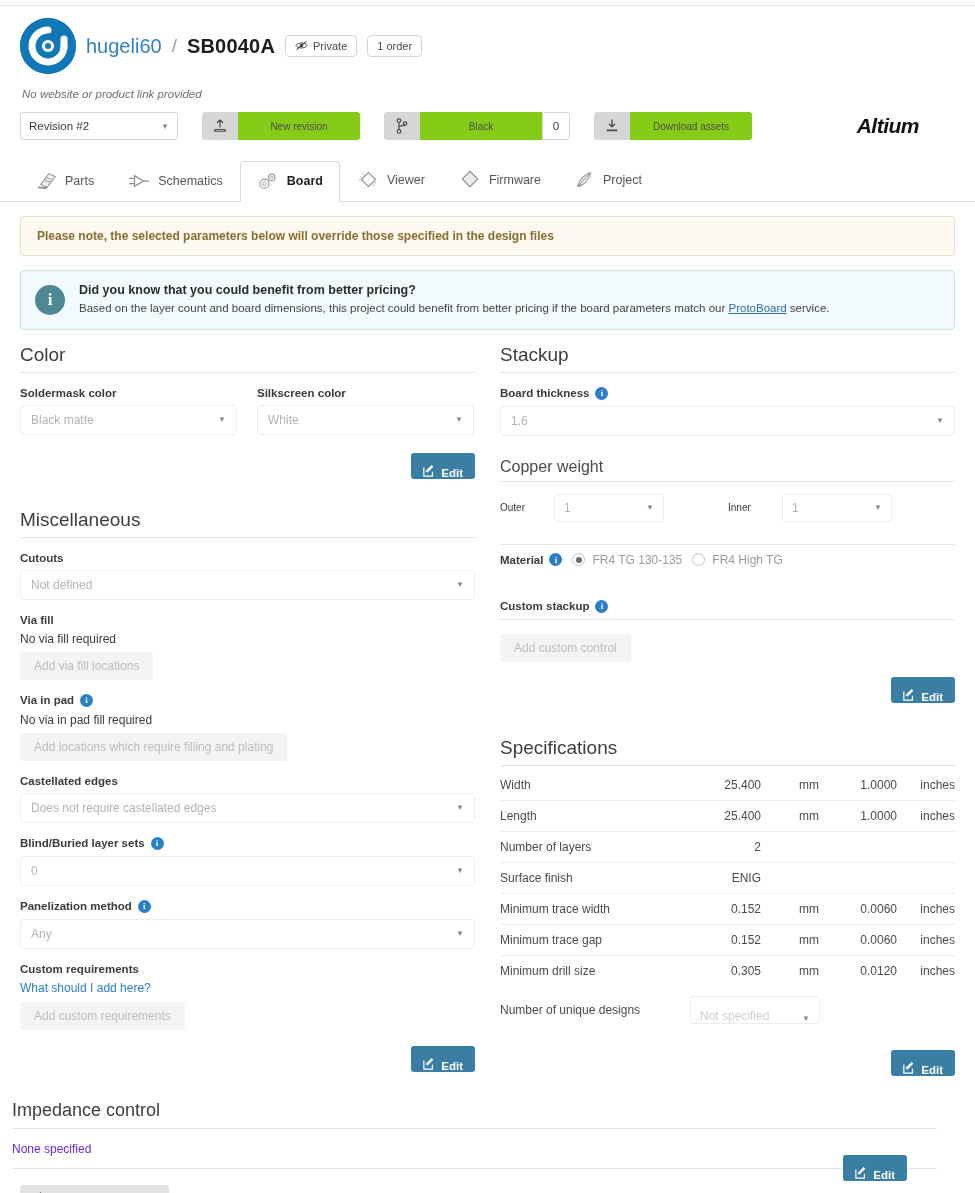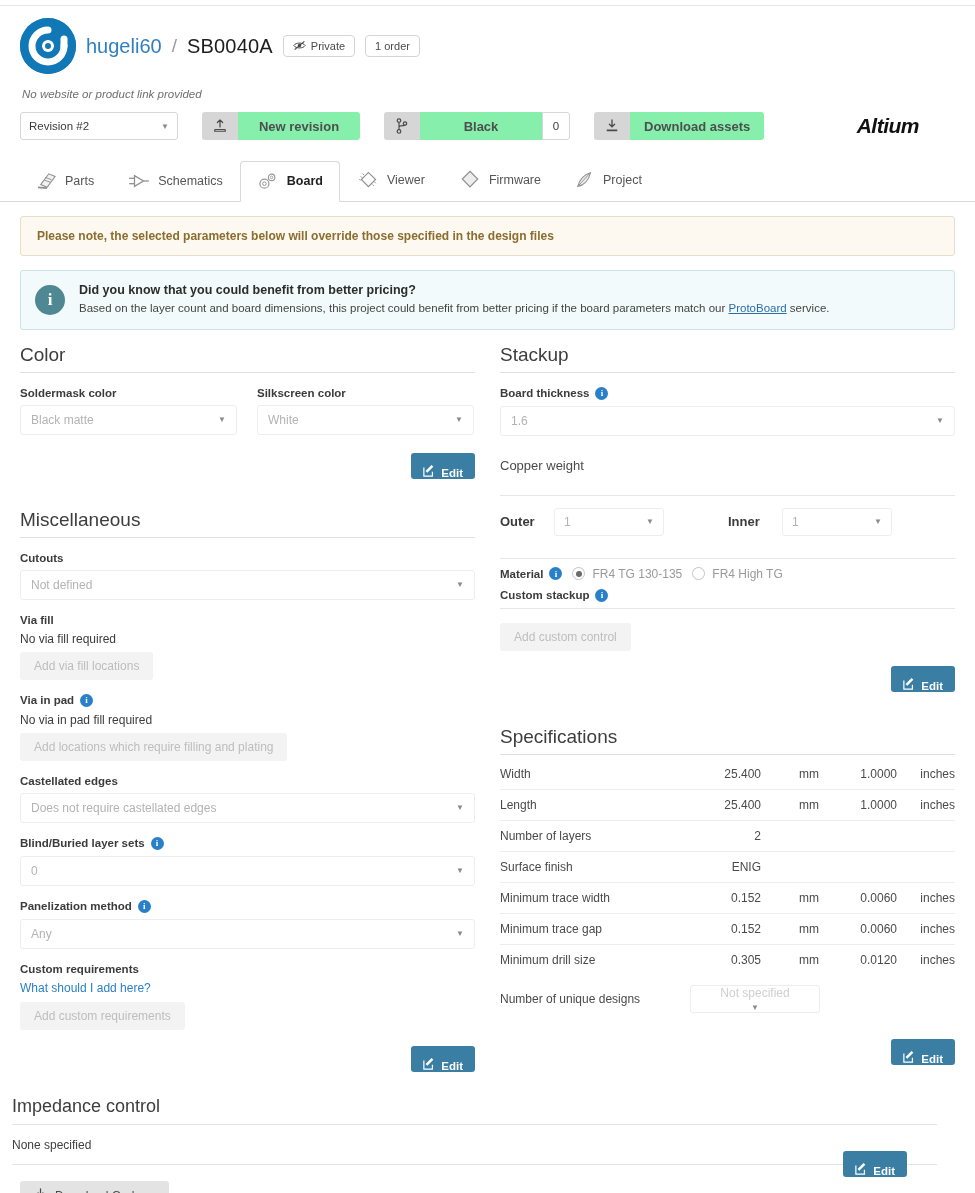--- a/index.html
+++ b/index.html
@@ -18,21 +18,21 @@
   
   .header { padding: 12px 20px 0 20px; }
   .header-row { display:flex; align-items:center; gap:10px; }
   .avatar {
     width:56px; height:56px; border-radius:50%;
     background:#1178b8; position:relative; flex:0 0 auto;
   }
   .avatar svg { position:absolute; left:0; top:0; }
   .owner { color:#2f7fc1; font-size:20px; }
   .slash { color:#9b9b9b; font-size:19px; }
-  .prjname { color:#1d1d1d; font-size:20px; font-weight:normal; letter-spacing:.2px; }
+  .prjname { color:#1d1d1d; font-size:20px; font-weight:bold; letter-spacing:.2px; }
   .pill {
     border:1px solid #d4d4d4; border-radius:4px; background:#fff;
     height:22px; display:inline-flex; align-items:center; gap:5px;
     padding:0 9px; font-size:11px; color:#4a4a4a;
   }
   .subtitle { font-style:italic; color:#6f6f6f; font-size:11.5px; margin:14px 0 0 2px; }
 
   
   .toolbar { display:flex; align-items:center; gap:24px; margin-top:12px; }
   .revsel {
@@ -40,24 +40,23 @@
     background:#fff; display:flex; align-items:center; padding:0 8px;
     font-size:11.5px; color:#3a3a3a; justify-content:space-between;
   }
   .caret { color:#8a8a8a; font-size:8px; }
   .btngroup { display:flex; height:28px; align-items:stretch; }
   .btn-ic {
     background:#d6d6d6; width:36px; display:flex; align-items:center; justify-content:center;
     border-radius:3px 0 0 3px; color:#4a4a4a;
   }
   .btn-lbl {
-    background:#86efac; display:flex; align-items:center; justify-content:center;
-    padding:0 14px; min-width:122px; font-size:13px; color:#4e4e4e;
+    background:#84cc16; display:flex; align-items:center; justify-content:center;
+    padding:0 14px; min-width:122px; font-size:10px; color:#4e4e4e;
     border-radius:0 3px 3px 0;
-    font-weight:bold;
   }
   .btn-lbl.mid { border-radius:0; }
   .btn-count {
     background:#ffffff; border:1px solid #d6d6d6; width:28px;
     display:flex; align-items:center; justify-content:center;
     font-size:11.5px; color:#3a3a3a; border-radius:0 3px 3px 0;
   }
   .altium {
     margin-left:auto; font-family:"Liberation Sans", sans-serif; font-weight:bold;
     font-style:italic; font-size:21px; color:#111; letter-spacing:-.5px; padding-right:36px;
@@ -122,51 +121,51 @@
     font-weight:bold;font-family:"Liberation Serif", serif; flex:0 0 auto;
   }
   .editbtn {
     background:#3b7ea4; color:#fff; border:none; border-radius:3px; height:26px;
     display:inline-flex; align-items:flex-end; gap:6px; padding:0 12px;
     font-size:11.5px; font-weight:bold; font-family:"Liberation Sans", sans-serif;
   }
   .editrow { display:flex; justify-content:flex-end; }
 
   
-  .cw-label { font-size:13px; color:#4a4a4a; margin-bottom:22px; }
+  .cw-label { font-size:16px; color:#4a4a4a; margin-bottom:5px; }
   .cw-row { display:flex; align-items:center; gap:0; margin-top:12px; }
   .cw-cell { display:flex; align-items:center; gap:10px; }
-  .cw-key { font-size:13px; font-weight:bold; color:#3b3b3b; width:44px; }
+  .cw-key { font-size:10px; font-weight:normal; color:#3b3b3b; width:44px; }
   .cw-sel { width:110px; height:28px; border:1px solid #ededed; border-radius:3px;
             display:flex; align-items:center; justify-content:space-between; padding:0 9px;
             color:#b3b3b3; font-size:12px; }
   .mat-row { display:flex; align-items:center; gap:10px; margin-top:8px; }
   .radio { width:13px;height:13px;border-radius:50%;border:1px solid #c4c4c4;background:#fff;
            display:inline-flex;align-items:center;justify-content:center; flex:0 0 auto;}
   .radio.on::after { content:""; width:6px;height:6px;border-radius:50%;background:#6b6b6b; }
   .mat-opt { display:flex; align-items:center; gap:7px; color:#9a9a9a; font-size:12px; }
 
   
   table.specs { width:100%; border-collapse:collapse; }
   table.specs td { padding:8px 0; border-bottom:1px solid #ededed; font-size:12px; color:#4a4a4a; }
   table.specs td.k { text-align:left; }
   table.specs td.v { text-align:right; width:78px; }
   table.specs td.u { text-align:right; width:58px; padding-left:10px; }
   table.specs tr.last td { border-bottom:none; }
   .nud-row { display:flex; align-items:center; gap:0; padding-top:10px; }
   .nud-label { font-size:12px; color:#4a4a4a; flex:0 0 auto; width:190px; }
   .nud-sel { width:130px;height:28px;border:1px solid #ededed;border-radius:3px;
-             display:flex;align-items:center;justify-content:space-between;padding:0 9px;
-             color:#cfcfcf;font-size:12px;flex-direction:column; }
+             display:flex;align-items:flex-end;justify-content:space-between;padding:0 9px;
+             color:#cfcfcf;font-size:12px; }
 
   
   .imp { margin:24px 0 0 12px; width:925px; position:relative; }
   .imp h2 { font-size:18px; font-weight:normal; color:#3d3d3d; margin:0 0 7px 0; }
   .imp .line { border-bottom:1px solid #e4e4e4; }
-  .imp .none { font-size:12px; color:#404040; padding:13px 0 12px 0; border-bottom:1px solid #e4e4e4; }
+  .imp .none { font-size:12px; color:#6d28d9; padding:13px 0 12px 0; border-bottom:1px solid #e4e4e4; }
   .imp .editabs { position:absolute; right:30px; bottom:-13px; }
   .dl-gerbers {
     margin:16px 0 0 20px; background:#e3e3e3; border:none; border-radius:3px; height:30px;
     display:inline-flex; align-items:center; gap:8px; padding:0 14px;
     font-size:12px; color:#4a4a4a; font-family:"Liberation Sans", sans-serif;
   }
 </style>
 </head>
 <body>
 
@@ -500,21 +499,21 @@
             <label class="mat-opt">
               <span class="radio on"></span>
               <span>FR4 TG 130-135</span>
             </label>
             <label class="mat-opt">
               <span class="radio"></span>
               <span>FR4 High TG</span>
             </label>
           </div>
 
-          <div style="margin-top:8px;">
+          <div style="margin-top:33px;">
             <div class="fl">
               <span>Custom stackup</span>
               <span class="infoi">i</span>
             </div>
             <div class="hr-thin" style="margin-bottom:14px;"></div>
             <button class="ro-btn">Add custom control</button>
           </div>
 
           <div class="editrow" style="margin-top:15px;">
             <button class="editbtn">

